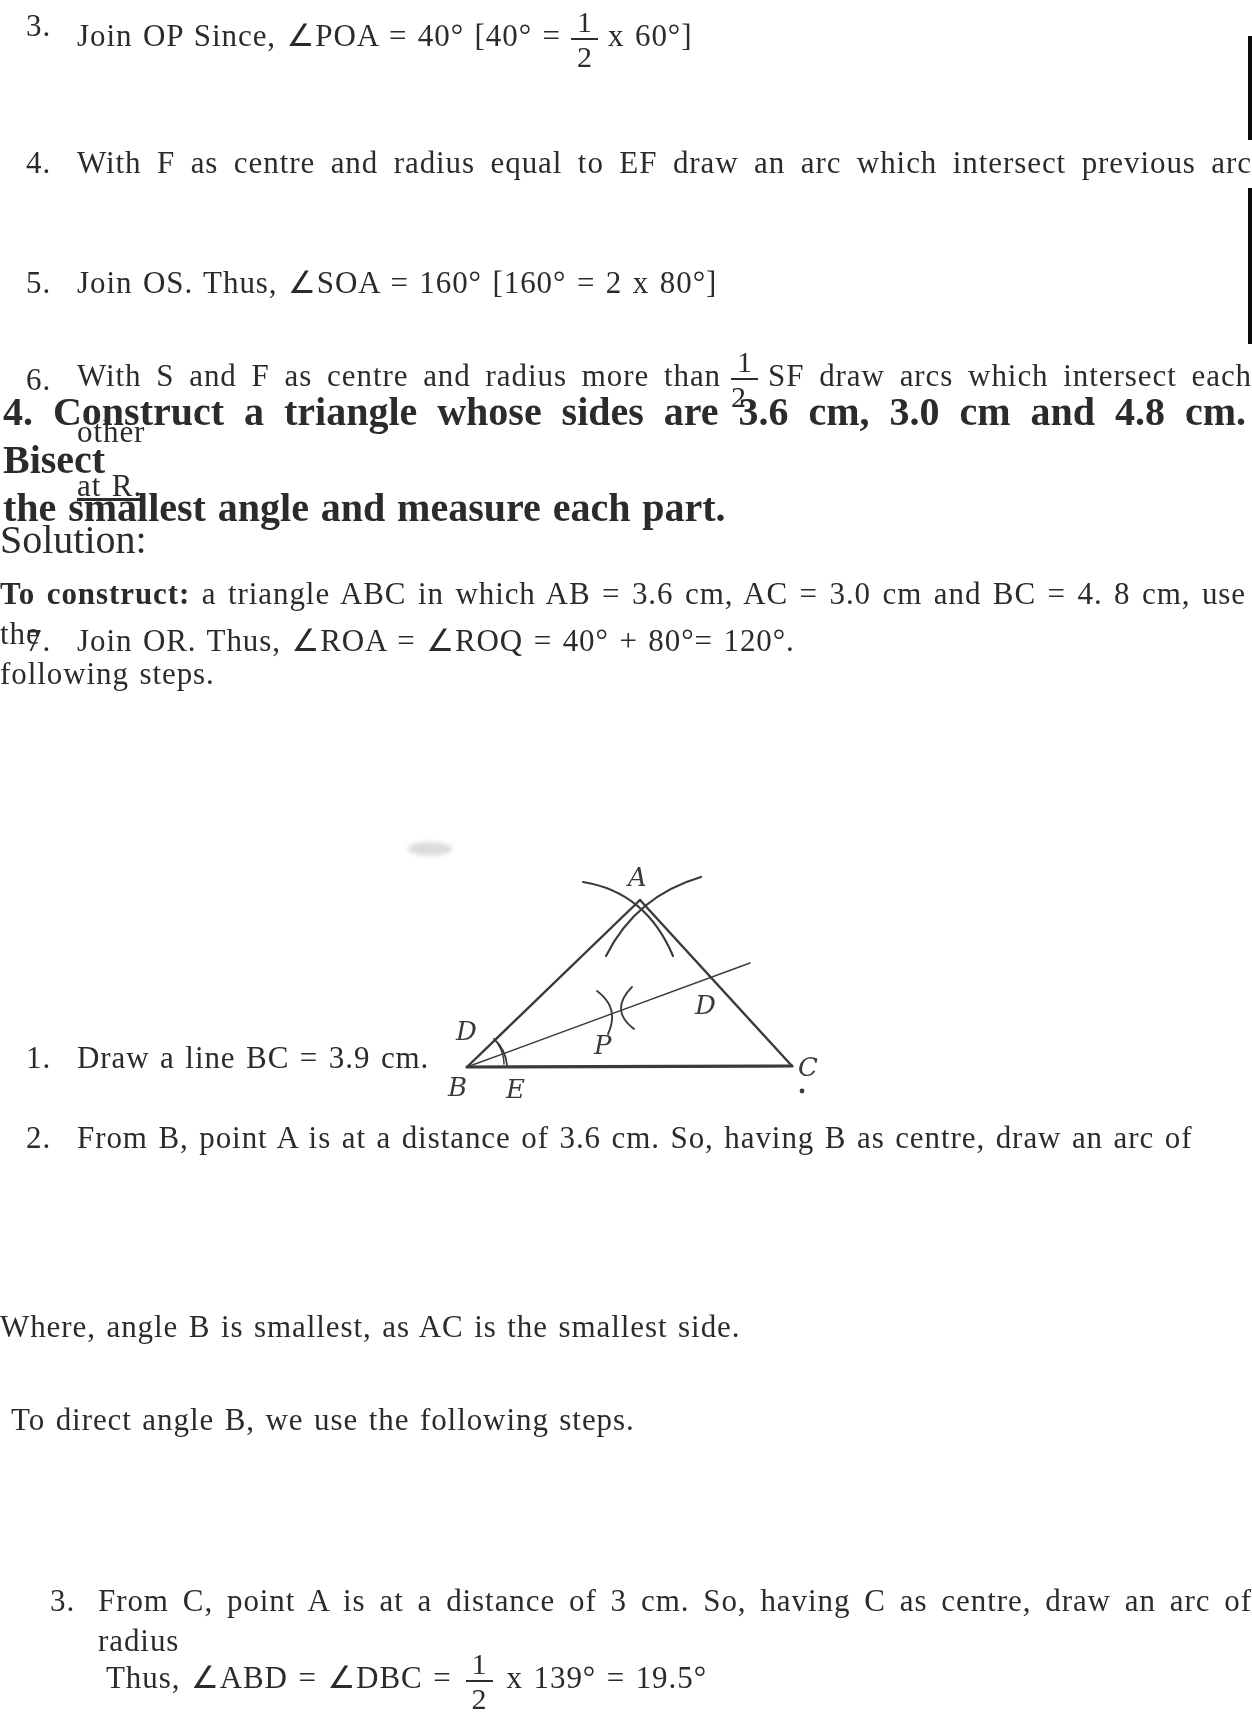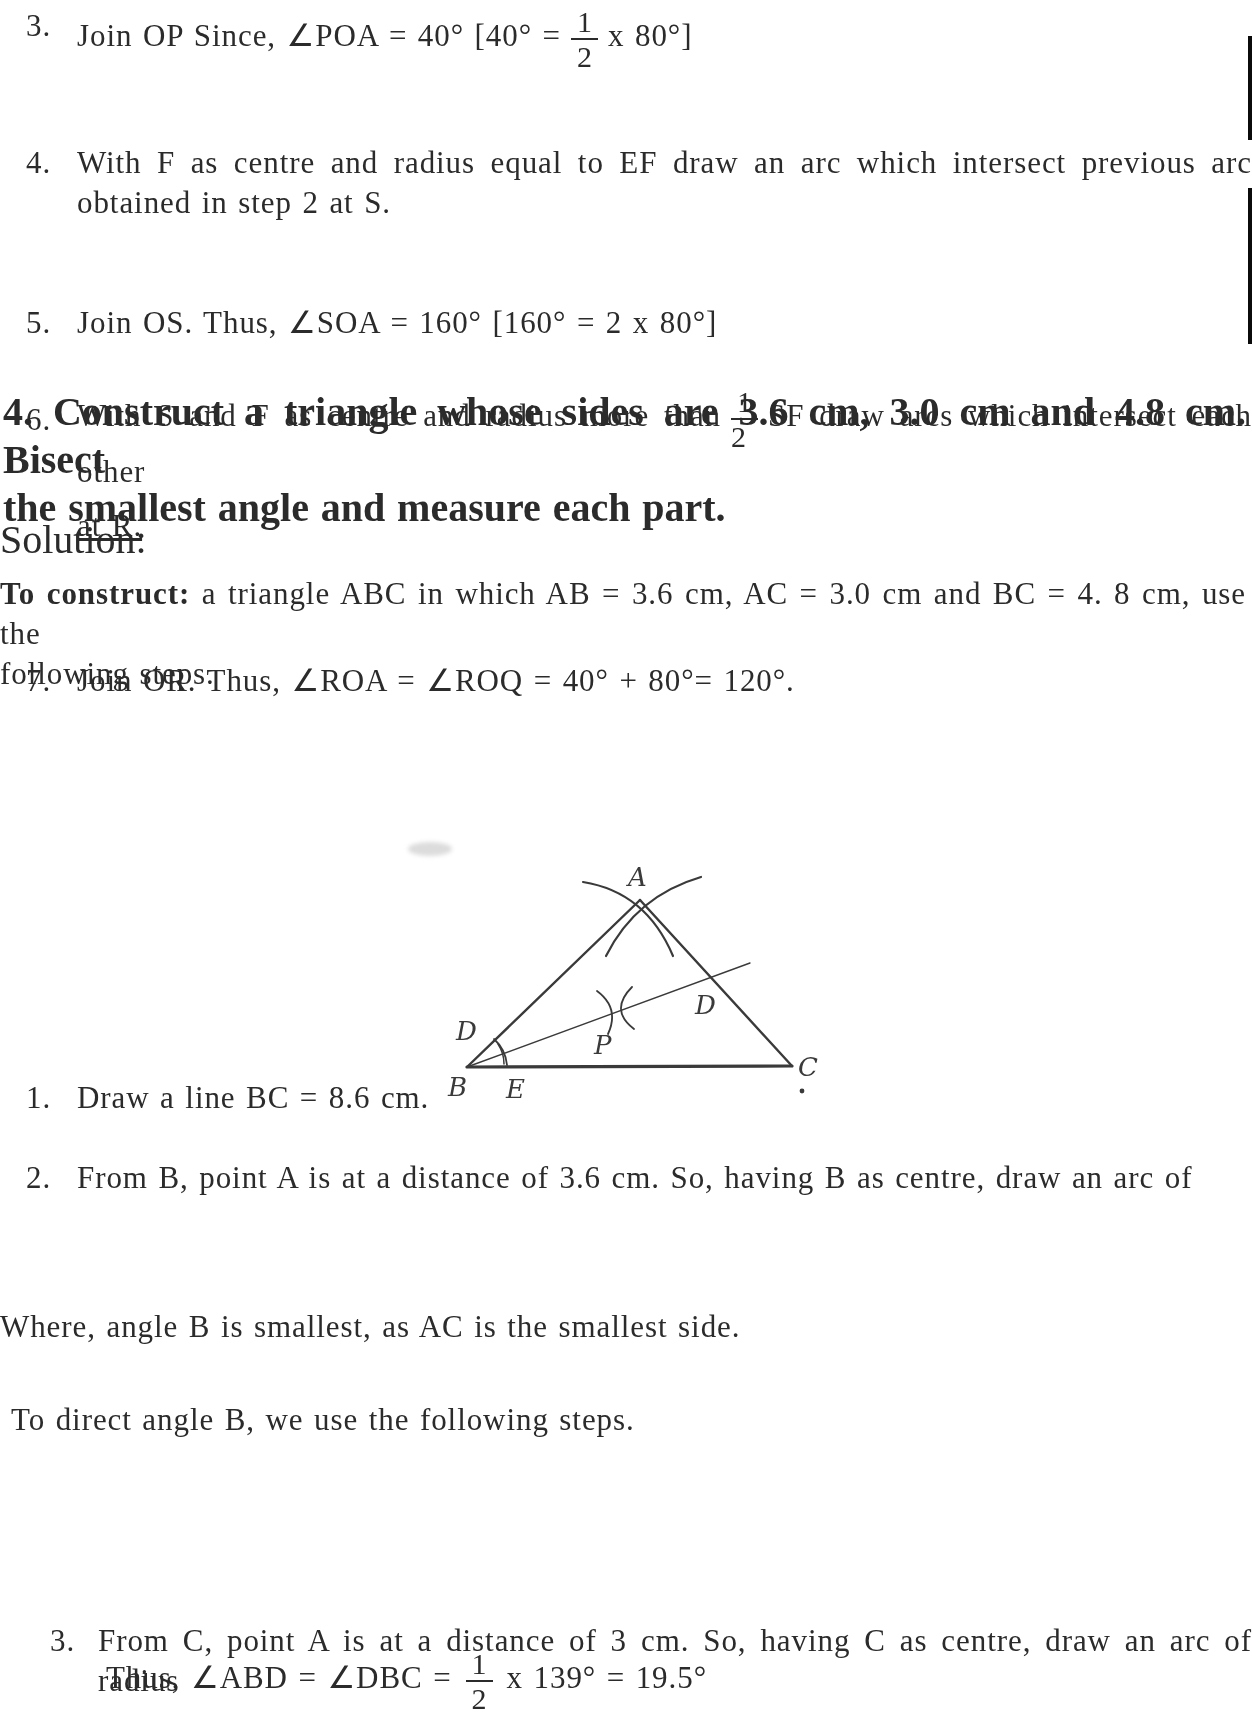--- a/index.html
+++ b/index.html
@@ -31,27 +31,26 @@
   .ptlabel{font-family:"DejaVu Serif", serif;font-style:italic;font-size:26px;}
   .dimlabel{font-family:"DejaVu Sans", sans-serif;font-size:21px;}
 </style>
 </head>
 <body>
 
 <div class="page">
 
   <div class="blk li" style="top:6px;">
     <span class="num">3.</span>
-    <span>Join OP Since, ∠POA = 40° [40° =</span><span class="frac"><span class="fnum">1</span><span class="fden">2</span></span><span>x 80°]</span>
+    <span>Join OP Since, ∠POA = 40° [40° =</span><span class="frac"><span class="fnum">1</span><span class="fden">2</span></span><span>x 60°]</span>
   </div>
 
   <div class="blk li" style="top:77px;">
     <span class="num">4.</span>
     <div class="jfull">With F as centre and radius equal to EF draw an arc which intersect previous arc</div>
-    <div>obtained in step 2 at S.</div>
   </div>
 
   <div class="blk li" style="top:157px;">
     <span class="num">5.</span>
     <span>Join OS. Thus, ∠SOA = 160° [160° = 2 x 80°]</span>
   </div>
 
   <div class="blk li" style="top:200px;">
     <span class="num" style="top:14px;">6.</span>
     <div class="jfull"><span>With S and F as centre and radius more than</span><span class="frac"><span class="fnum">1</span><span class="fden">2</span></span><span>SF draw arcs which intersect each other</span></div>
@@ -70,21 +69,21 @@
 
   <div class="blk soltitle" style="top:518px;">Solution:</div>
 
   <div class="blk" style="top:562px;margin-top:12px;">
     <div class="jfull"><span class="bold">To construct:</span><span> a triangle ABC in which AB = 3.6 cm, AC = 3.0 cm and BC = 4. 8 cm, use the</span></div>
     <div>following steps.</div>
   </div>
 
   <div class="blk li" style="top:692px;">
     <span class="num">1.</span>
-    <span>Draw a line BC = 8.6 cm.</span>
+    <span>Draw a line BC = 3.9 cm.</span>
   </div>
   <div class="blk li" style="top:732px;">
     <span class="num">2.</span>
     <div>From B, point A is at a distance of 3.6 cm. So, having B as centre, draw an arc of</div>
   </div>
 
   <div class="smudge"></div>
 
   <div class="diagram">
     <svg width="448" height="256" viewBox="0 0 448 256">

